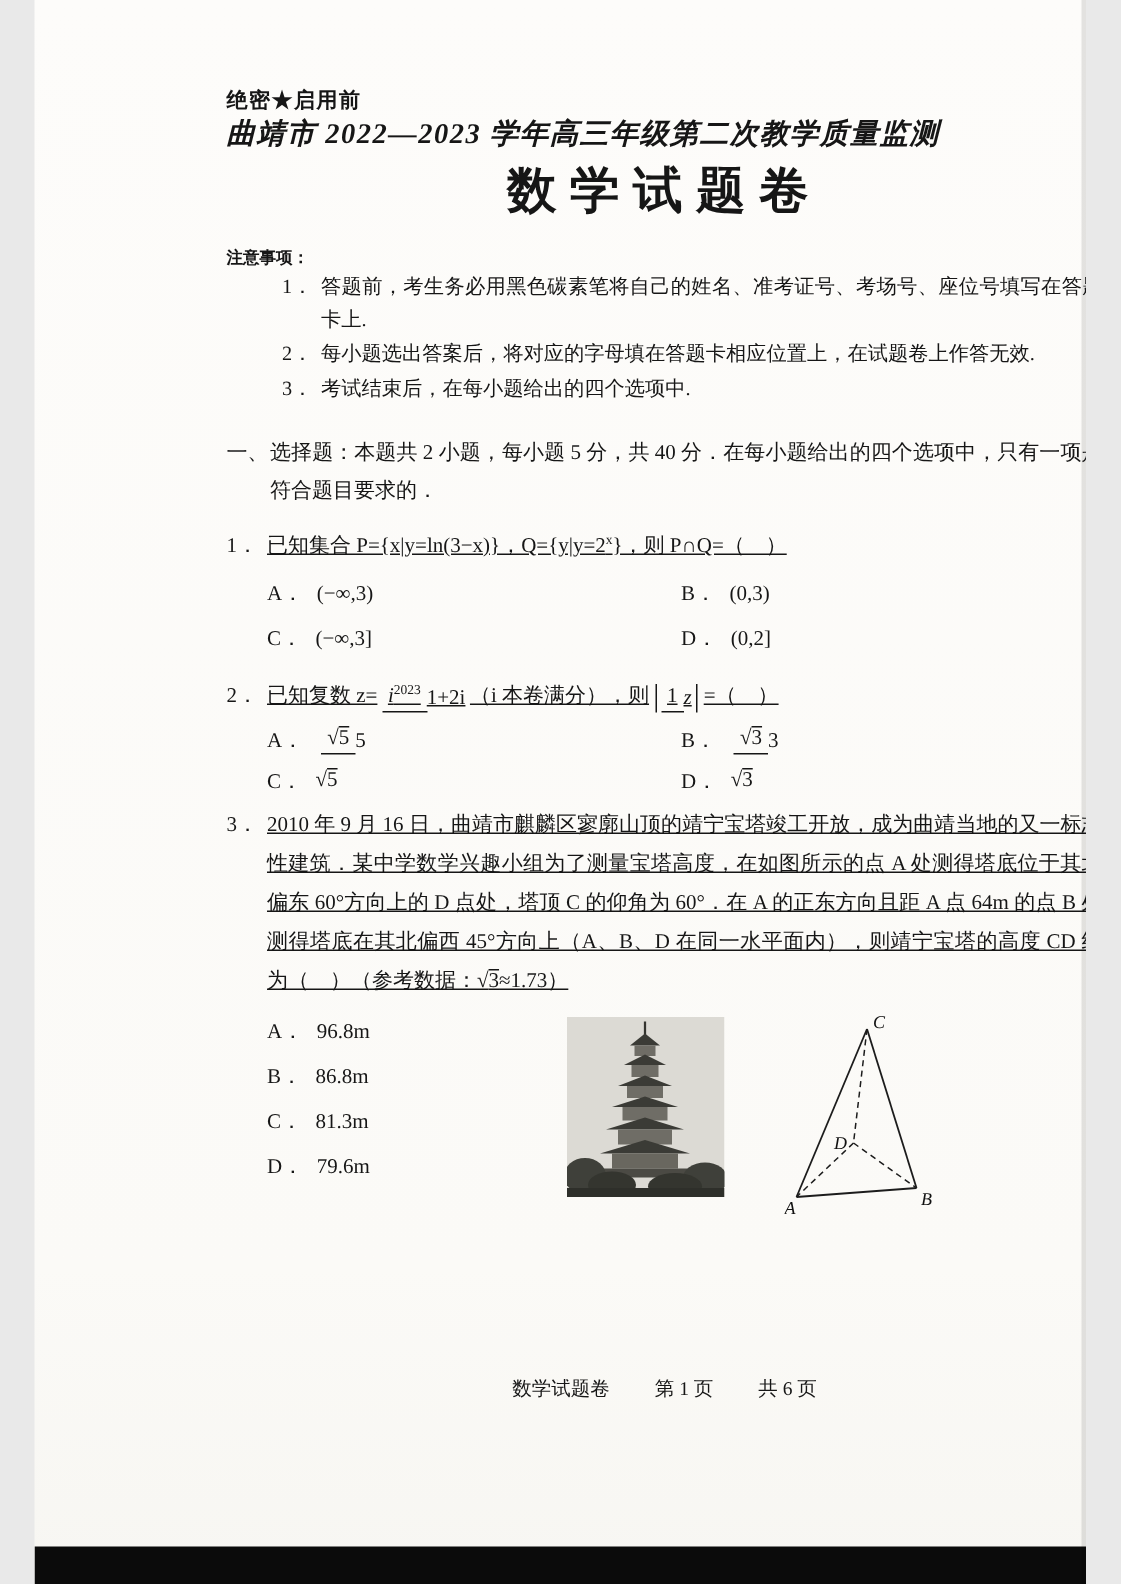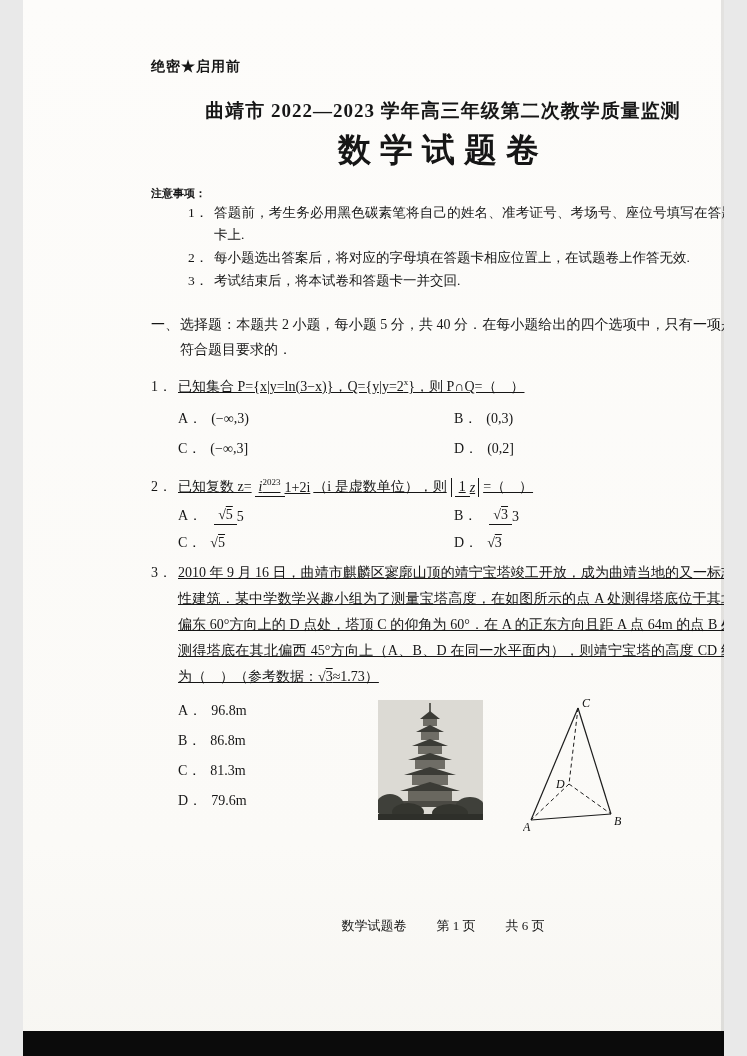--- a/index.html
+++ b/index.html
@@ -6,21 +6,21 @@
   .sheet {
     position:relative; width:701px; height:1056px; margin:0 auto;
     background:linear-gradient(180deg,#fdfcfa 0%,#fbfaf7 80%,#f7f6f2 100%);
     overflow:hidden; color:#161616;
     font-family:"Liberation Serif","DejaVu Serif",serif;
   }
   .sheet::after { content:""; position:absolute; top:0; bottom:0; right:0; width:3px; background:rgba(0,0,0,0.10); }
   .content { position:absolute; left:128px; top:58px; width:584px; }
 
   .security { font-size:14px; font-weight:700; letter-spacing:1px; }
-  .exam-header { margin-top:22px; text-align:center; font-size:19px; font-weight:700; letter-spacing:1px; }
+  .exam-header { margin-top:0; text-align:left; font-size:19px; font-weight:700; letter-spacing:1px;font-style:italic; }
   .title { margin-top:4px; text-align:center; font-size:33px; font-weight:700; letter-spacing:9px; line-height:44px; }
   .subtitle { margin-top:6px; text-align:center; font-size:14px; font-weight:700; }
 
   .notices-heading { margin-top:14px; font-size:11px; font-weight:700; }
   .notice { display:flex; margin-left:37px; margin-top:1px; font-size:13.5px; line-height:22px; }
   .notice .n { flex:none; width:26px; }
   .notice .t { flex:1; text-align:justify; }
 
   .section-heading { display:flex; margin-top:20px; font-size:14px; line-height:25px; }
   .section-heading .marker { flex:none; width:29px; }
@@ -74,21 +74,21 @@
       <div class="notice">
         <span class="n">1．</span>
         <span class="t">答题前，考生务必用黑色碳素笔将自己的姓名、准考证号、考场号、座位号填写在答题卡上.</span>
       </div>
       <div class="notice">
         <span class="n">2．</span>
         <span class="t">每小题选出答案后，将对应的字母填在答题卡相应位置上，在试题卷上作答无效.</span>
       </div>
       <div class="notice">
         <span class="n">3．</span>
-        <span class="t">考试结束后，将本试卷和答题卡一并交回.</span>
+        <span class="t">考试结束后，在每小题给出的四个选项中.</span>
       </div>
     </div>
 
     <div class="section-heading">
       <span class="marker">一、</span>
       <span class="t">选择题：本题共 2 小题，每小题 5 分，共 40 分．在每小题给出的四个选项中，只有一项是符合题目要求的．</span>
     </div>
 
     <div class="question q1">
       <span class="qnum">1．</span>
@@ -114,21 +114,21 @@
     </div>
 
     <div class="question q2">
       <span class="qnum">2．</span>
       <span class="qbody mrow">
         <span>已知复数 z=</span>
         <span class="frac">
           <span class="num"><span class="mi">i</span><sup>2023</sup></span>
           <span class="den">1+2i</span>
         </span>
-        <span>（i 是虚数单位），则</span>
+        <span>（i 本卷满分），则</span>
         <span class="abs">
           <span class="frac">
             <span class="num">1</span>
             <span class="den mi">z</span>
           </span>
         </span>
         <span>=（　）</span>
       </span>
     </div>
     <div class="opts2 tall">

